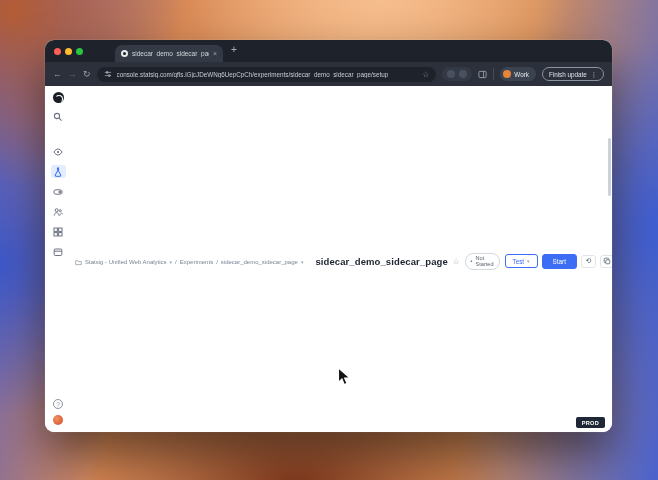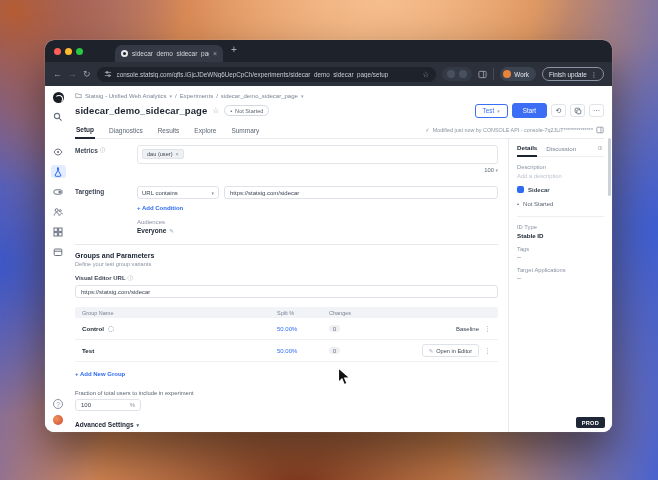--- a/index.html
+++ b/index.html
@@ -53,21 +53,21 @@
   .rail { width:26px; flex:none; display:flex; flex-direction:column; align-items:center; padding:6px 0 7px; gap:7px; }
   .logo { width:11px; height:11px; border-radius:50%; background:#191d24; position:relative; }
   .logo::after{content:""; position:absolute; left:2.5px; top:2.5px; width:6px; height:6px; border-radius:50%; border:1.4px solid #fff; border-left-color:transparent; border-bottom-color:transparent;}
   .rail-ic { width:15px; height:13px; display:flex; align-items:center; justify-content:center; color:#6b7280; border-radius:3px; }
   .rail-ic.active { background:#e3edff; color:#2e6bf2; }
   .rail-gap { height:8px; }
   .rail-bottom { margin-top:auto; display:flex; flex-direction:column; align-items:center; gap:6px; }
   .help-circle { width:10px; height:10px; border:1px solid #8a93a1; border-radius:50%; color:#8a93a1;
                  font-size:6.5px; display:flex; align-items:center; justify-content:center;}
   .u-avatar { width:10px; height:10px; border-radius:50%; background:radial-gradient(circle at 35% 35%, #f0915a, #cf4a33); }
-  .content-col { flex:1; display:flex; flex-direction:column; min-width:0; }
+  .content-col { flex:1; display:flex; flex-direction:row; min-width:0; }
   .breadcrumb { display:flex; align-items:center; gap:3px; font-size:6px; color:#7a8494; margin:6px 8px 0 4px; white-space:nowrap;}
   .crumb-caret { font-size:5px; color:#9aa2af; }
   .title-row { display:flex; align-items:center; gap:5px; margin:4px 8px 0 4px; }
   .page-title { font-size:9.5px; font-weight:bold; color:#1b2430; letter-spacing:.1px;}
   .title-star { color:#8a93a1; font-size:7.5px; }
   .status-pill { border:1px solid #d4d9e0; border-radius:8px; font-size:5.6px; color:#5b6572; padding:1.5px 5px; display:flex; gap:3px; align-items:center;}
   .title-actions { margin-left:auto; display:flex; gap:4px; align-items:center; }
   .btn-test { border:1px solid #3b6ef5; color:#3b6ef5; border-radius:3px; font-size:6.3px; padding:2.5px 7px; display:flex; gap:3px; align-items:center; background:#fff;}
   .btn-start { background:#3b6ef5; color:#fff; border-radius:3px; font-size:6.3px; padding:3px 10px; border:1px solid #3b6ef5;}
   .icon-btn { min-width:15px; height:13px; border:1px solid #e1e5ea; border-radius:3px; color:#5b6572;

